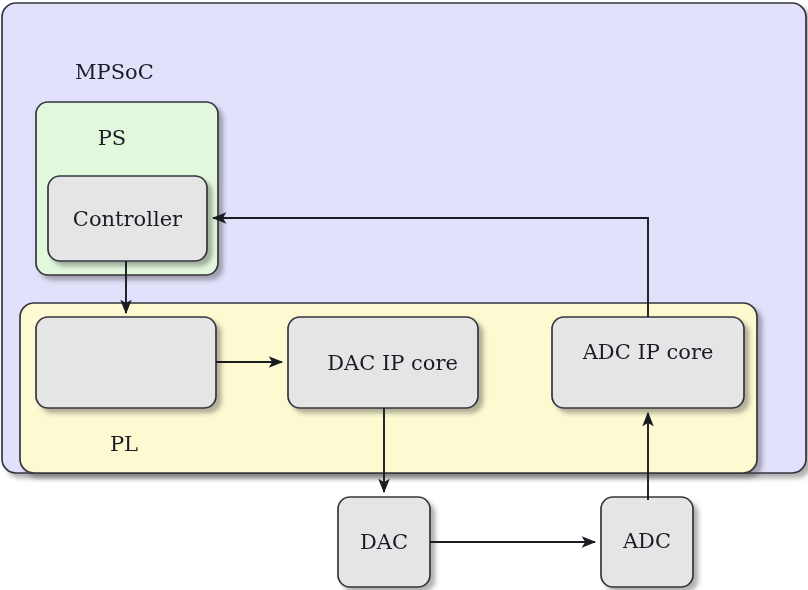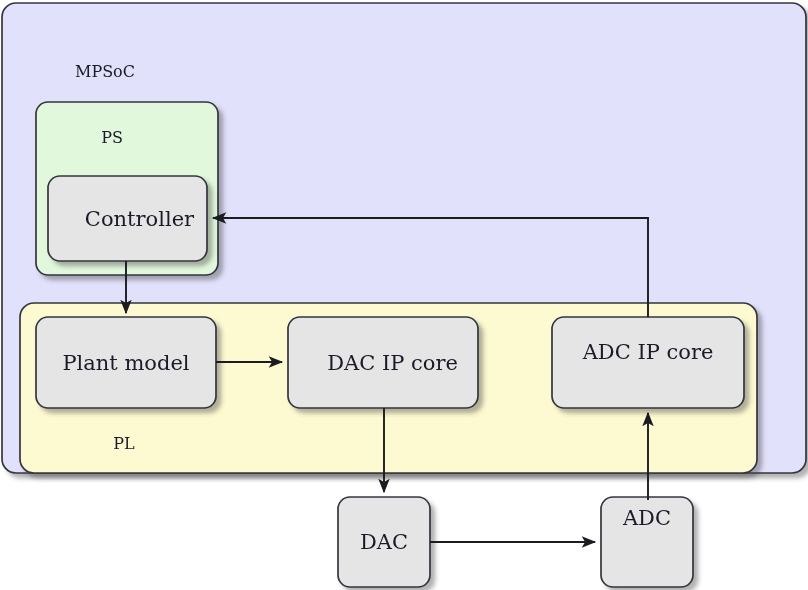--- a/index.html
+++ b/index.html
@@ -37,21 +37,21 @@
     display: flex;
     align-items: center;
     justify-content: center;
     text-align: center;
     color: #1a1a28;
     font-family: "DejaVu Serif", "Liberation Serif", serif;
     white-space: nowrap;
     pointer-events: none;
   }
   .container-label {
-    font-size: 16px;
+    font-size: 21px;
     text-align: right;
   }
   .node-label {
     font-size: 21px;
   }
 </style>
 </head>
 <body>
 
 <div id="canvas">
@@ -112,25 +112,24 @@
       <polyline points="648,317 648,218 213,218" marker-end="url(#arrowhead)"></polyline>
     </g>
   </svg>
 
   <div class="lbl container-label" style="left:75px; top:72px; transform:translate(0,-50%);">MPSoC</div>
 
   <div class="lbl container-label" style="left:112px; top:138px; transform:translate(-50%,-50%);">PS</div>
 
   <div class="lbl container-label" style="left:124px; top:436px; transform:translate(-50%,-50%);margin-top:8px;">PL</div>
 
-  <div class="box-label node-label" style="left:60px; top:176px; width:159px; height:85px;">Controller</div>
+  <div class="box-label node-label" style="left:48px; top:176px; width:159px; height:85px;">Controller</div>
 
-  <div class="box-label node-label" style="left:36px; top:317px; width:180px; height:91px;">Plant model</div>
 
   <div class="box-label node-label" style="left:288px; top:317px; width:209px; height:91px;">DAC IP core</div>
 
   <div class="box-label node-label" style="left:552px; top:317px; width:192px; height:69px;">ADC IP core</div>
 
   <div class="box-label node-label" style="left:338px; top:497px; width:92px; height:90px;">DAC</div>
 
-  <div class="box-label node-label" style="left:601px; top:473px; width:92px; height:90px;">ADC</div>
+  <div class="box-label node-label" style="left:601px; top:496px; width:92px; height:90px;">ADC</div>
 
 </div>
 
 </body></html>

